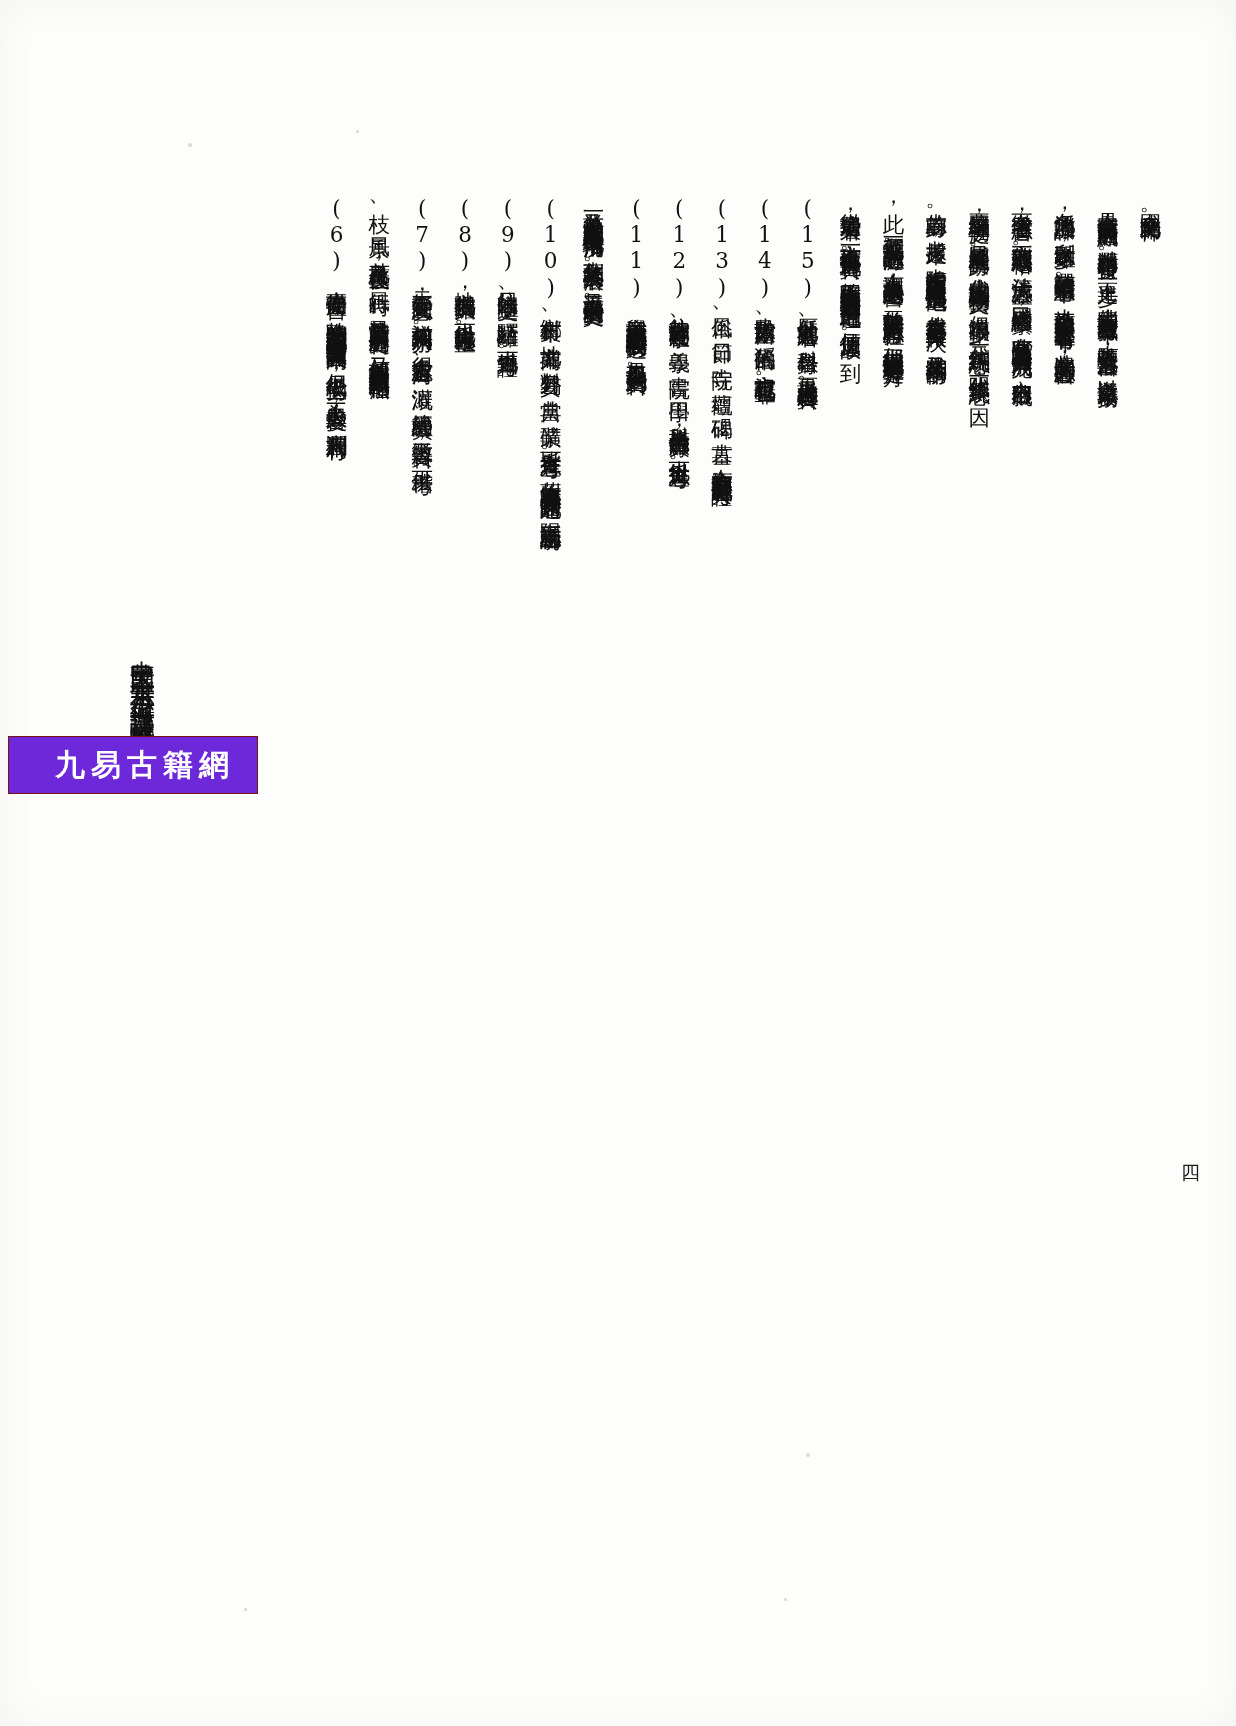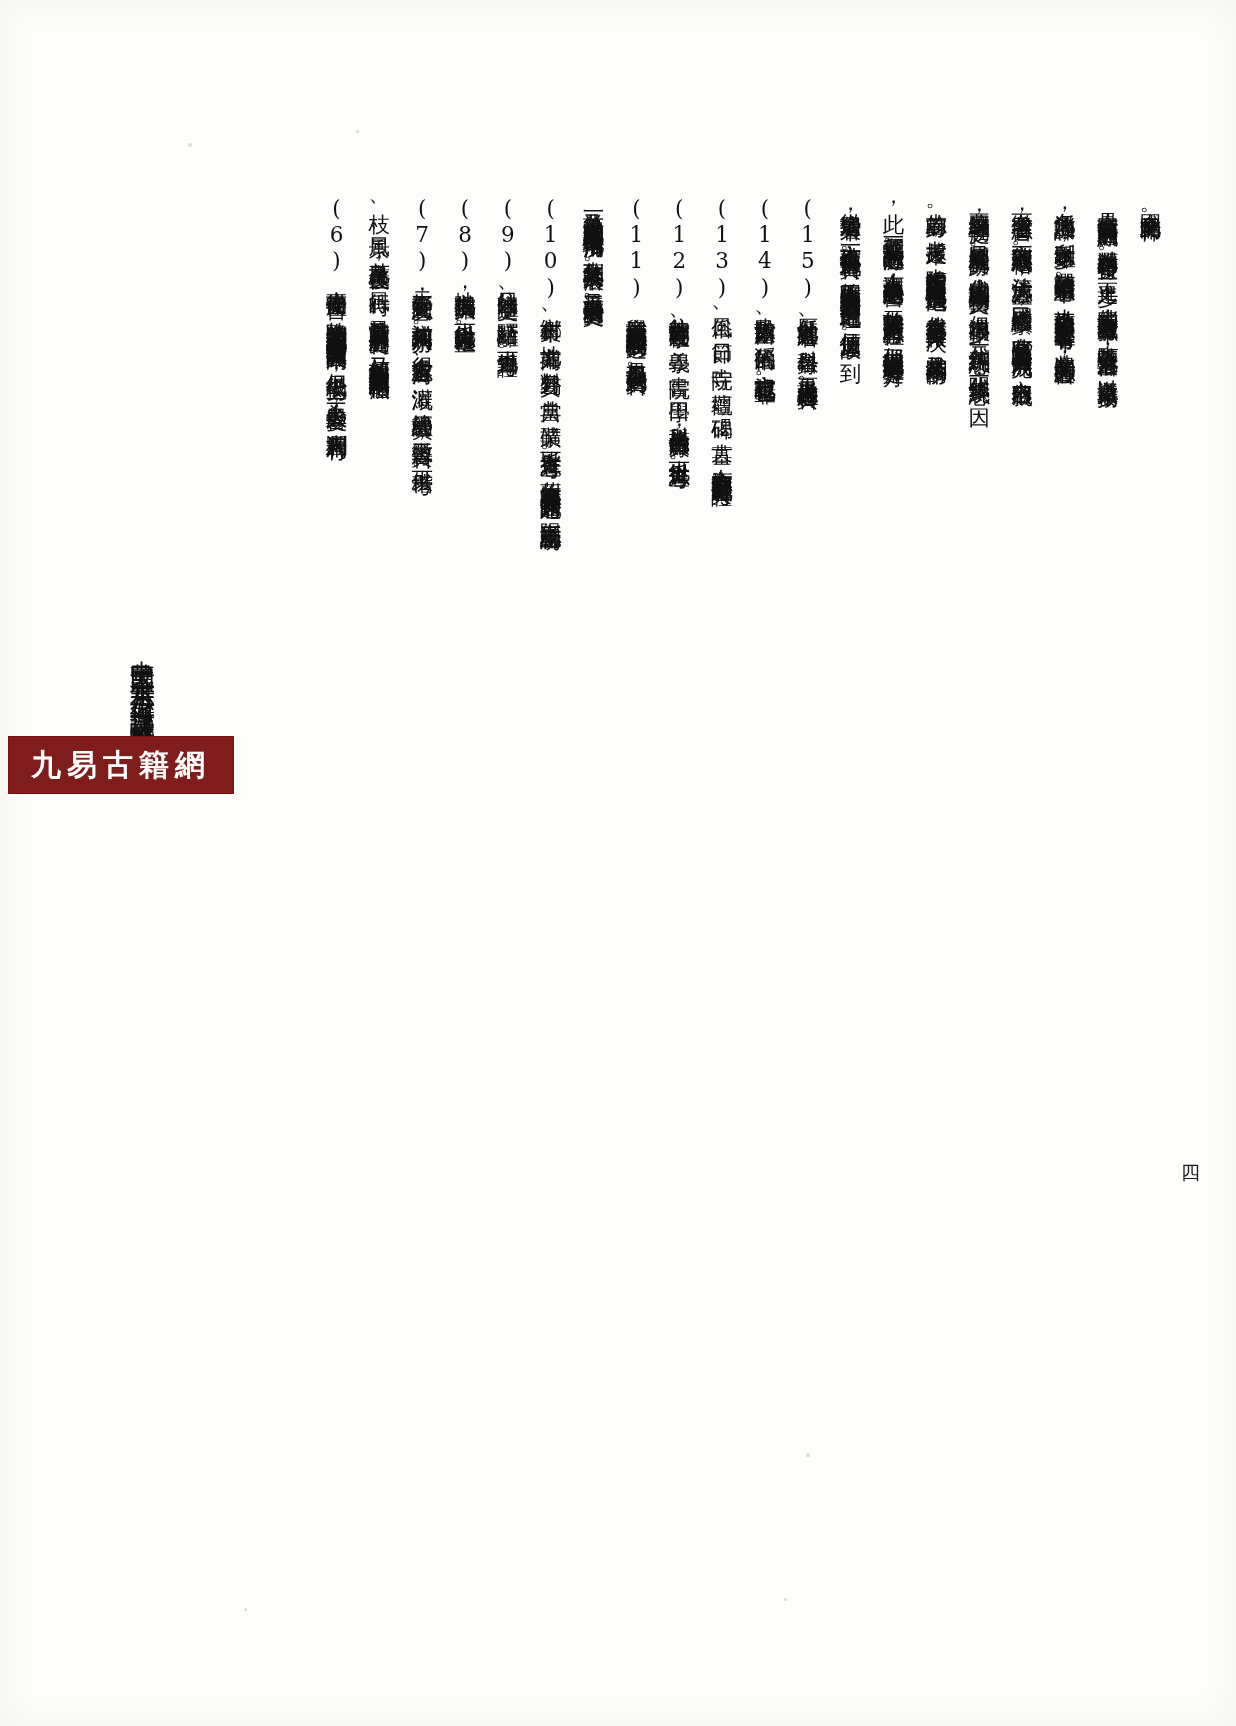--- a/index.html
+++ b/index.html
@@ -68,25 +68,26 @@
     font-family: "DejaVu Serif", "Liberation Serif", serif;
     color: #111;
   }
   
   .watermark {
     position: absolute;
     left: 8px;
     top: 736px;
     width: 226px;
     height: 58px;
-    background: #7f1d1d;
+    background: #6d28d9;
     display: flex;
     align-items: center;
     justify-content: center;
     box-shadow: 0 0 0 1px #7d0f0f inset;
+    padding-left: 24px;
   }
   .watermark span {
     color: #ffffff;
     font-size: 30px;
     letter-spacing: 6px;
     font-family: "DejaVu Sans", "Liberation Sans", sans-serif;
     font-weight: bold;
   }
   .paper-edge {
     position: absolute;

